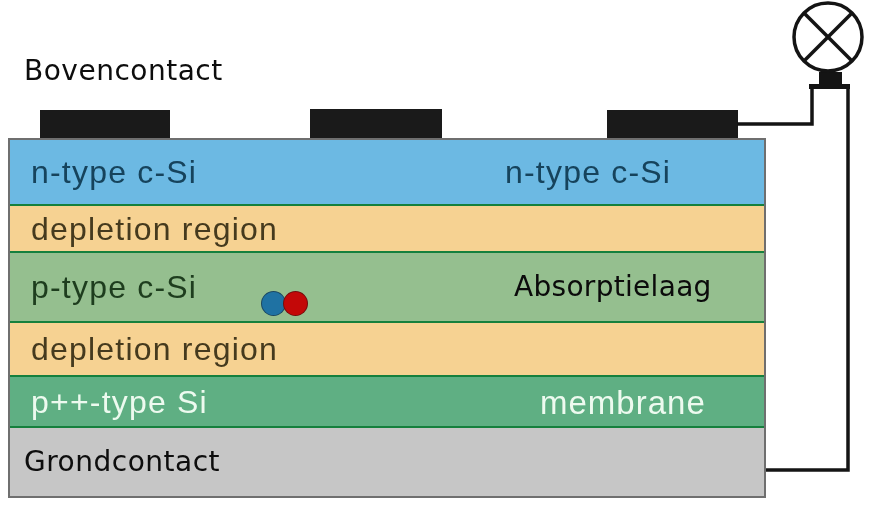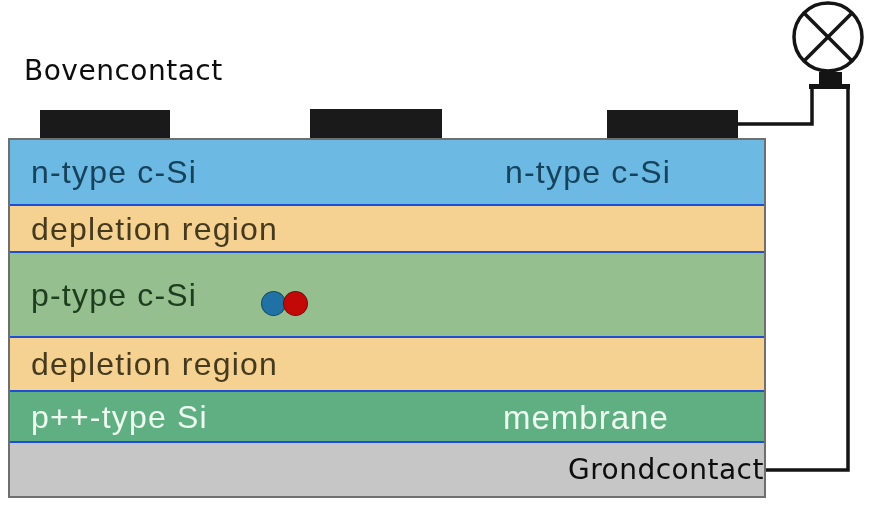--- a/index.html
+++ b/index.html
@@ -35,26 +35,26 @@
     width: 758px; height: 360px;
     border: 2px solid #6f6f6f;
     display: flex;
     flex-direction: column;
   }
   .layer {
     position: relative;
     width: 100%;
     display: flex;
     align-items: center;
-    border-bottom: 2px solid #1d4ed8;
+    border-bottom: 2px solid #15803d;
   }
   .layer:last-child { border-bottom: none; flex: 1; }
   .layer-1 { height: 66px; }
   .layer-2 { height: 47px; }
-  .layer-3 { height: 85px; }
+  .layer-3 { height: 70px; }
   .layer-4 { height: 54px; }
   .layer-5 { height: 51px; text-align: center; }
   .l-label {
     font-family: "Liberation Sans", sans-serif;
     font-size: 32px;
     letter-spacing: 1.2px;
     padding-left: 21px;
     white-space: nowrap;
     line-height: 1;
   }
@@ -110,32 +110,33 @@
     </div>
 
     <div class="layer layer-2" style="background-color: rgb(246, 210, 146);">
       <span class="l-label" style="color: rgb(69, 58, 30);">depletion region</span>
     </div>
 
     <div class="layer layer-3" style="background-color: rgb(149, 191, 143);">
       <span class="l-label" style="color: rgb(30, 61, 30);">p-type c-Si</span>
       <span class="dot electron" style="background-color: rgb(31, 114, 163);"></span>
       <span class="dot hole" style="background-color: rgb(195, 8, 8);"></span>
+      <span class="r-label absorb" style="color: rgb(11, 11, 11);">Absorptielaag</span>
     </div>
 
     <div class="layer layer-4" style="background-color: rgb(246, 210, 146);">
       <span class="l-label" style="color: rgb(69, 58, 30);">depletion region</span>
     </div>
 
     <div class="layer layer-5" style="background-color: rgb(95, 175, 131);">
       <span class="l-label" style="color: rgb(237, 250, 239);">p++-type Si</span>
-      <span class="r-label membr" style="color: rgb(237, 250, 239);">membrane</span>
+      <span class="r-label membr" style="color: rgb(237, 250, 239); margin-left: 37px;">membrane</span>
     </div>
 
-    <div class="layer layer-6" style="background-color: rgb(198, 198, 198); justify-content: flex-end;">
+    <div class="layer layer-6" style="background-color: rgb(198, 198, 198);">
       <span class="ground-label" style="color: rgb(13, 13, 13);">Grondcontact</span>
     </div>
 
   </div>
 
   <svg class="circuit-svg" viewBox="0 0 873 508">
 
     <polyline points="737,124 812,124 812,86" fill="none" stroke="#141414" stroke-width="3.5" style="stroke: rgb(20, 20, 20);"></polyline>
 
     <polyline points="848,86 848,470 766,470" fill="none" stroke="#141414" stroke-width="3.5" style="stroke: rgb(20, 20, 20);"></polyline>

